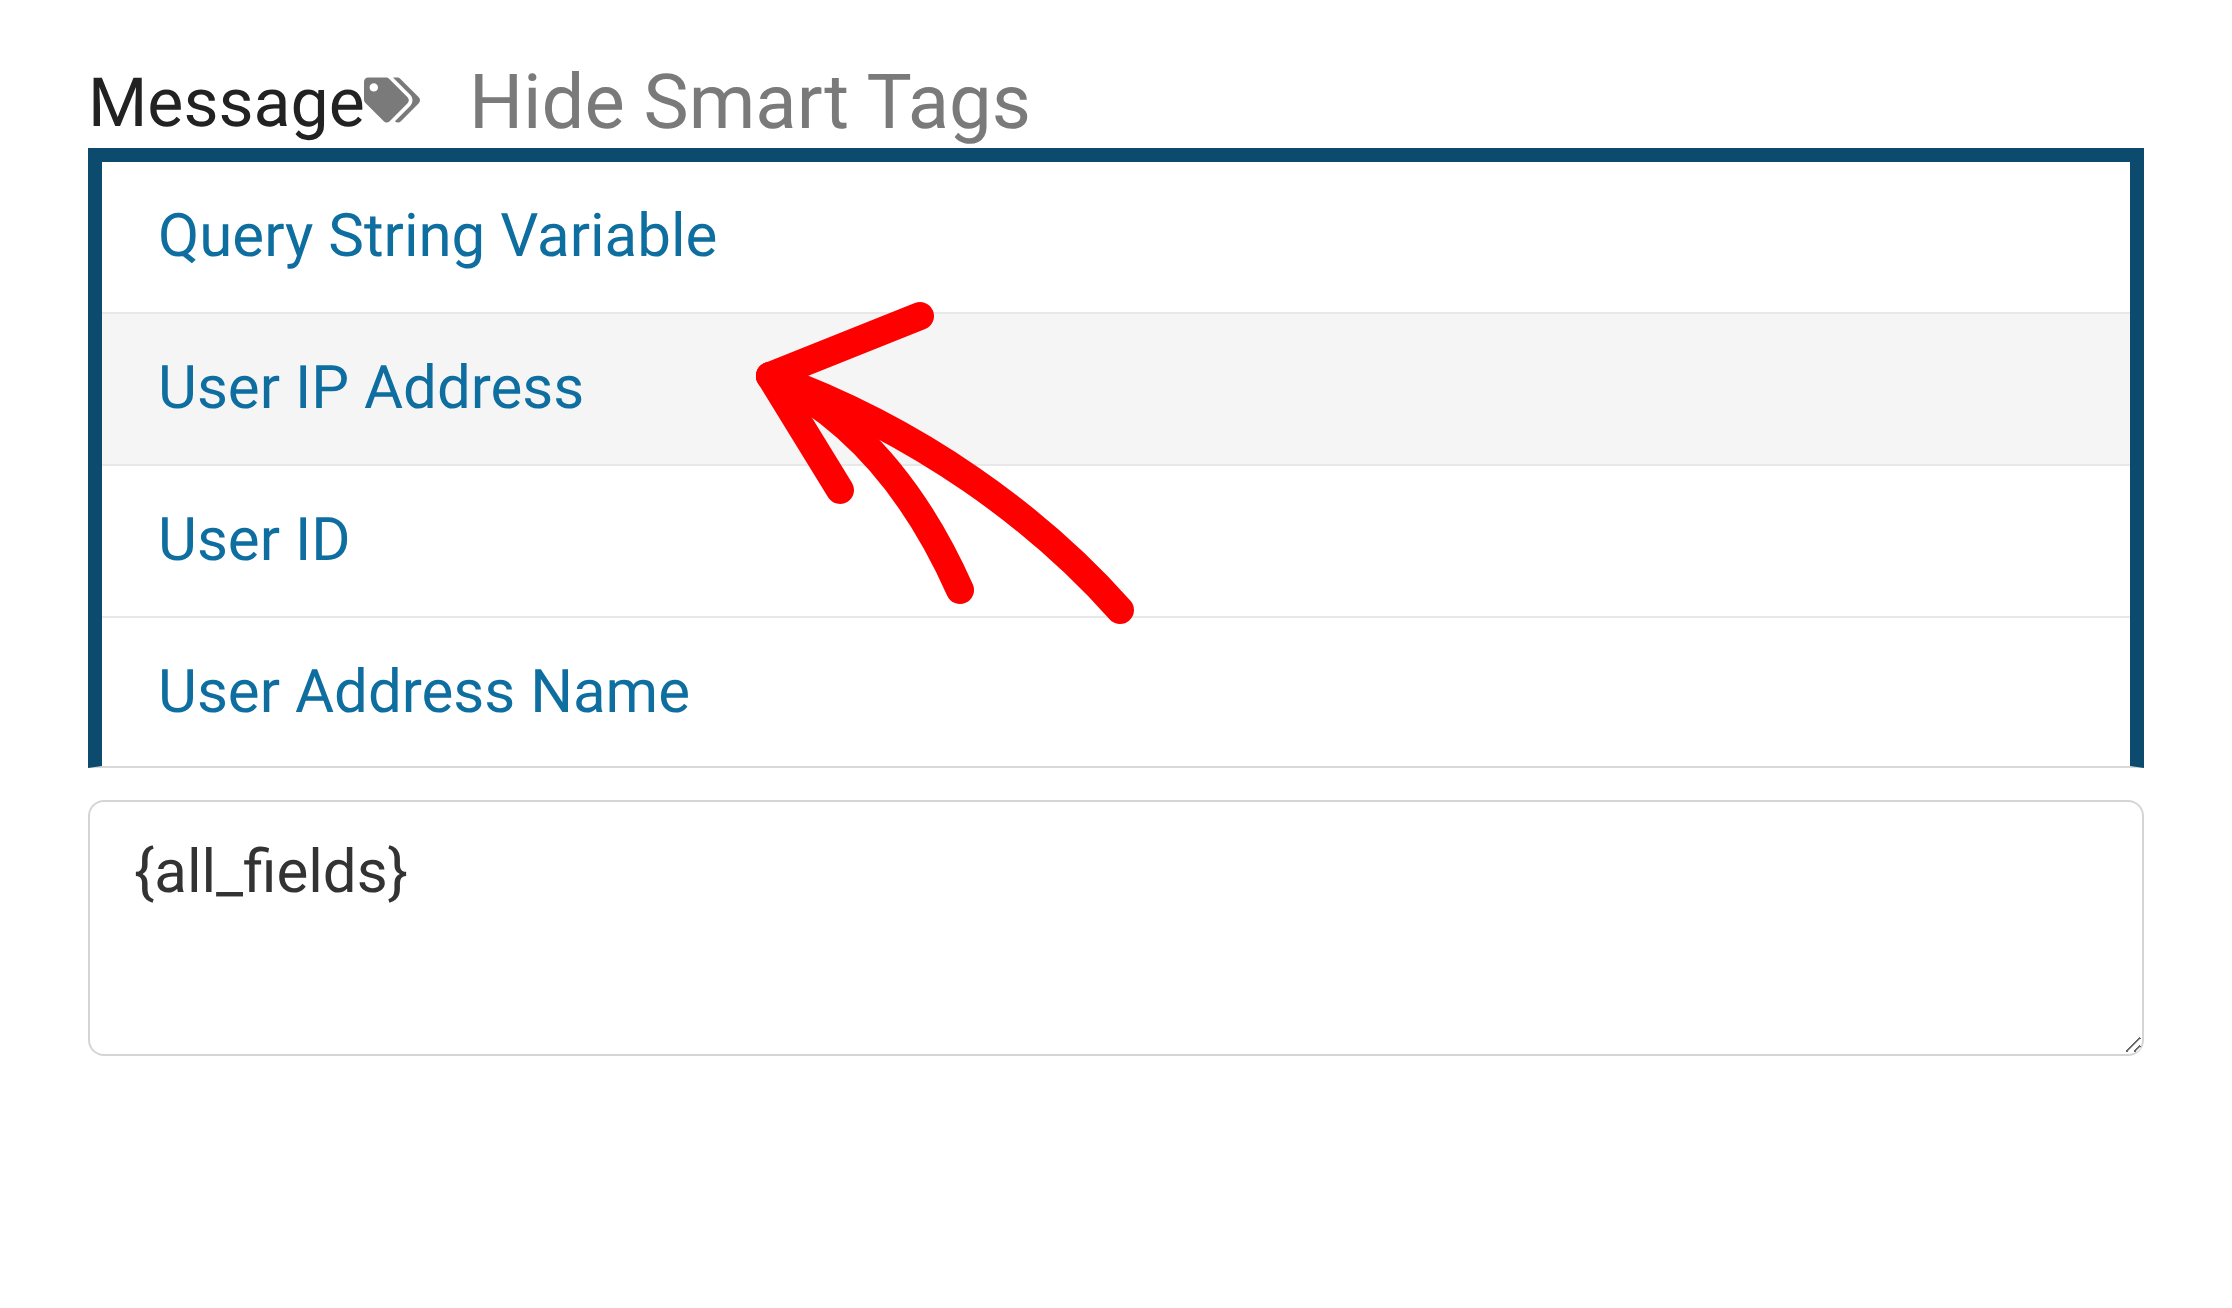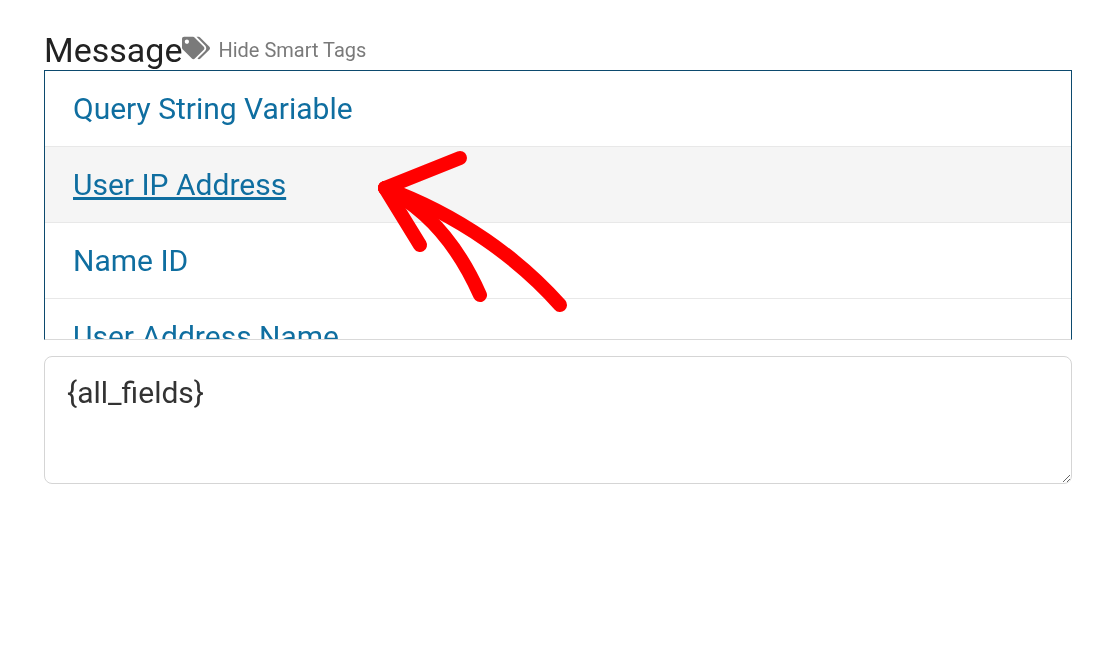--- a/index.html
+++ b/index.html
@@ -15,48 +15,47 @@
       margin-bottom: 0;
     }
     .section-title {
       font-size: 34px;
       font-weight: 400;
       color: #222;
     }
     .hide-tags {
       display: flex;
       align-items: center;
-      gap: 8px;
+      gap: 24px;
       color: #7a7a7a;
-      font-size: 20px;
+      font-size: 38px;
       cursor: pointer;
     }
     .hide-tags svg { width: 28px; height: 28px; fill: #7a7a7a; }
     .tags-box {
-      border: 1px solid #0c4a6e;
+      border: 7px solid #0c4a6e;
       border-bottom: 1px solid #d9d9d9;
       position: relative;
-      height: 270px;
+      height: 310px;
       overflow: hidden;
     }
     .tag-row {
       padding: 20px 28px;
       border-bottom: 1px solid #e8e8e8;
       cursor: pointer;
     }
     .tag-row:last-child { border-bottom: none; }
     .tag-row .tag-label {
       color: #0f6ea0;
       font-size: 30px;
     }
     .tag-row.active {
       background: #f5f5f5;
     }
     .tag-row.active .tag-label {
-      text-decoration: underline;
       text-align: right;
     }
     .textarea-wrap { margin-top: 16px; }
     textarea.message-field {
       width: 100%;
       height: 128px;
       border: 1px solid #d5d5d5;
       border-radius: 8px;
       padding: 18px 22px;
       font-size: 30px;
@@ -88,21 +87,21 @@
 </div>
 
 <div class="tags-box" style="position:relative;">
   <div class="tag-row">
     <span class="tag-label">Query String Variable</span>
   </div>
   <div class="tag-row active">
     <span class="tag-label">User IP Address</span>
   </div>
   <div class="tag-row">
-    <span class="tag-label">Name ID</span>
+    <span class="tag-label">User ID</span>
   </div>
   <div class="tag-row">
     <span class="tag-label">User Address Name</span>
   </div>
 </div>
 
 <div class="textarea-wrap">
   <textarea class="message-field" style="">{all_fields}</textarea>
 </div>
 

